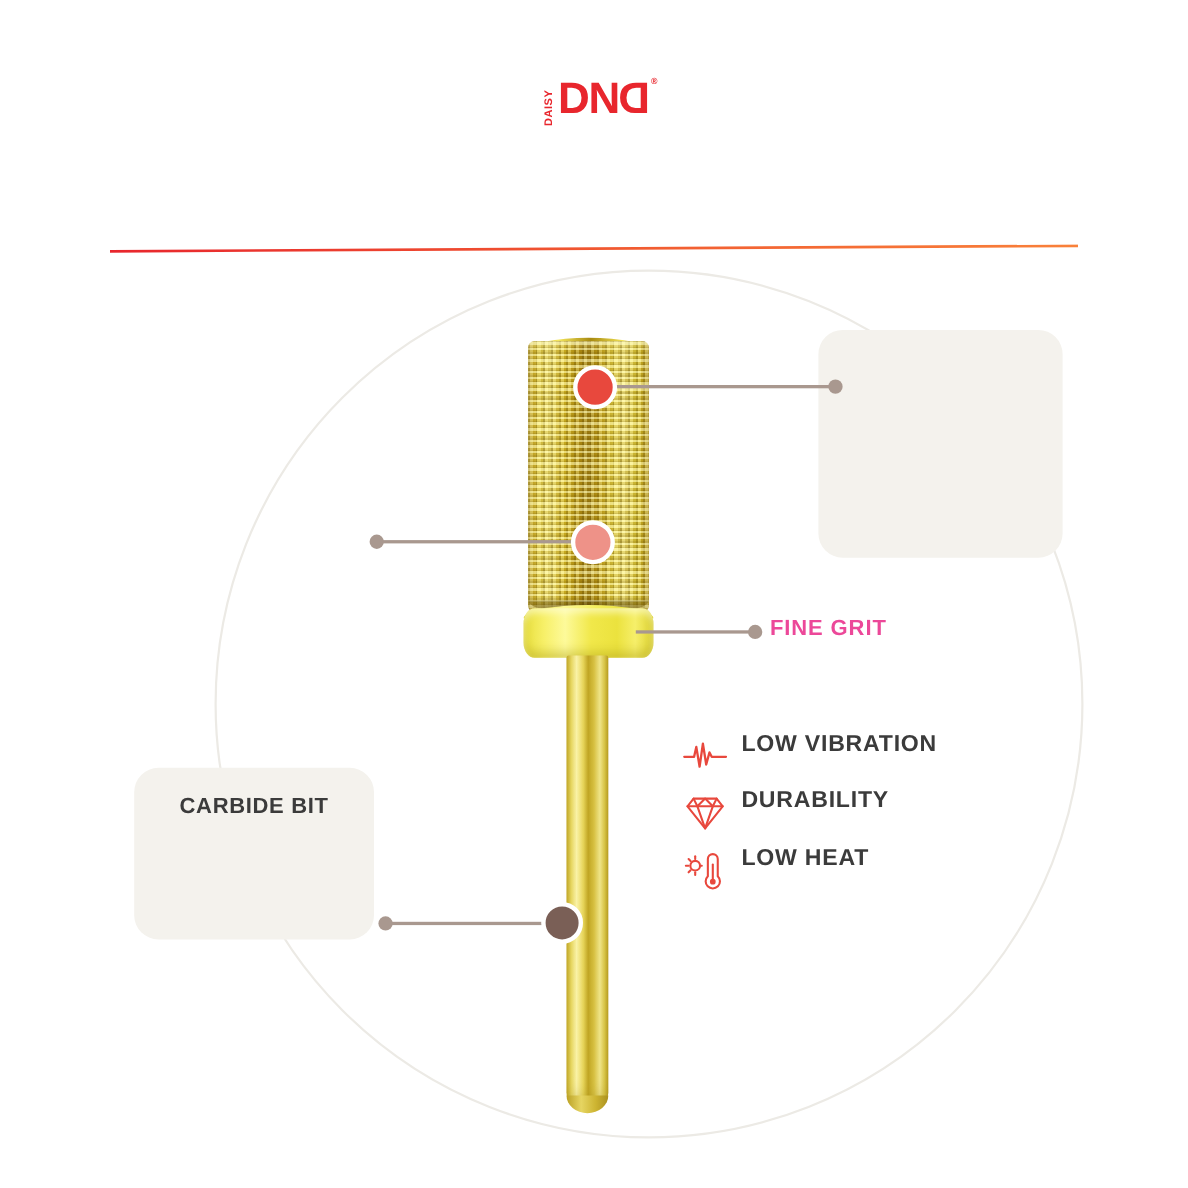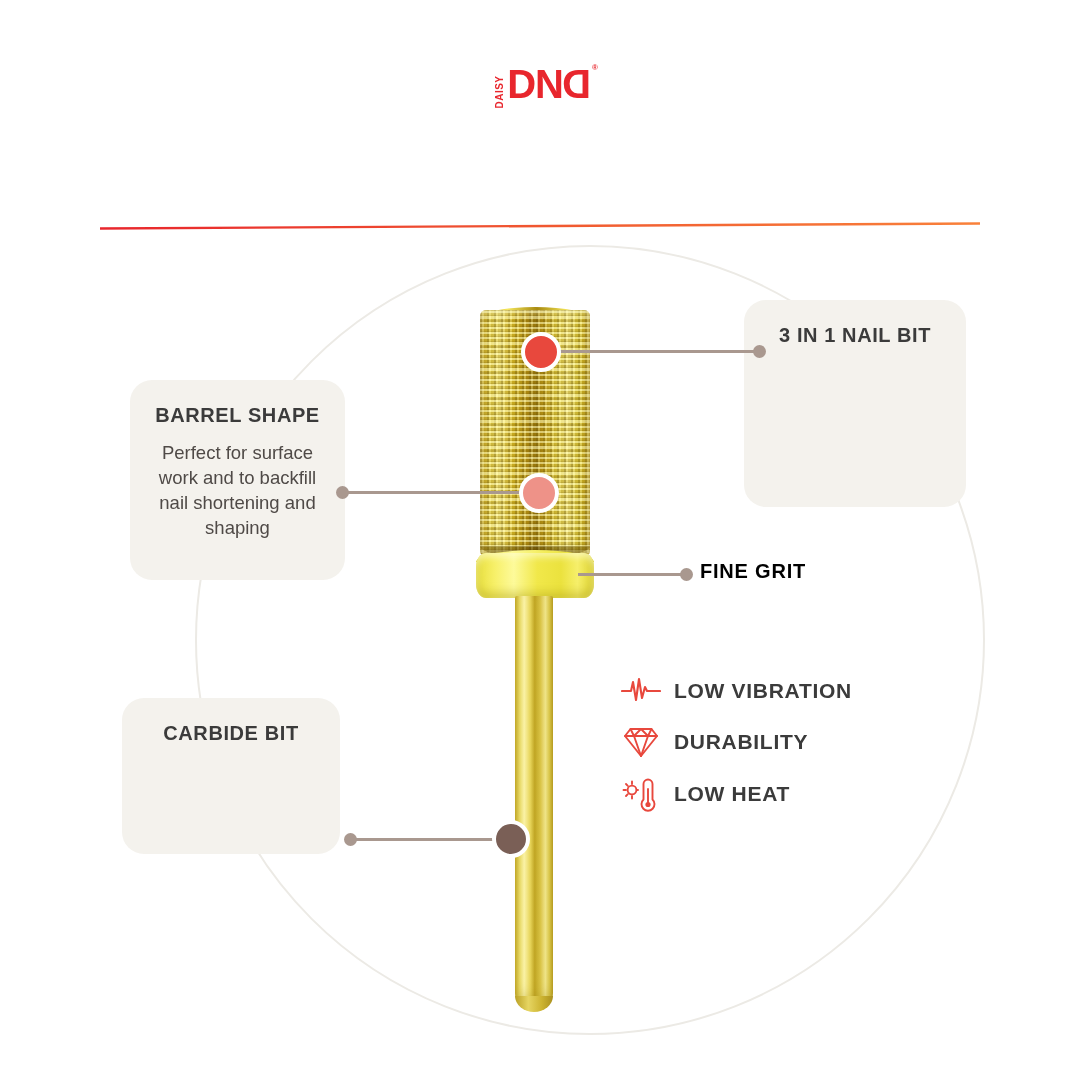--- a/index.html
+++ b/index.html
@@ -14,21 +14,21 @@
   
   .bg-circle{
     position:absolute;left:195px;top:245px;width:790px;height:790px;
     border:2px solid #eceae5;border-radius:50%;
     box-sizing:border-box;
   }
 
   
   .logo{
     position:absolute;left:0;right:0;top:64px;height:46px;
-    display:flex;align-items:flex-start;justify-content:center;
+    display:flex;align-items:flex-end;justify-content:center;
   }
   .logo-inner{display:flex;align-items:flex-end;}
   .logo-daisy{
     color:#e8262d;font-weight:700;font-size:10px;letter-spacing:.5px;
     transform:rotate(-90deg);transform-origin:center;
     width:34px;height:12px;text-align:center;line-height:12px;
     margin-right:-10px;margin-bottom:6px;
   }
   .logo-dnd{
     color:#e8262d;font-weight:700;font-size:40px;letter-spacing:-1px;
@@ -152,27 +152,27 @@
     color:#4f4a47;font-size:18.5px;font-weight:400;line-height:25px;
     text-align:center;margin:0;
   }
   .card-3in1{left:744px;top:300px;width:222px;height:207px;}
   .card-barrel{left:130px;top:380px;width:215px;height:200px;}
   .card-carbide{left:122px;top:698px;width:218px;height:156px;}
 
   
   .grit-label{
     position:absolute;left:700px;top:560px;
-    color:#000000;font-size:20px;font-weight:700;letter-spacing:.8px;
+    color:#ec4899;font-size:20px;font-weight:700;letter-spacing:.8px;
     z-index:5;
   }
 
   
   .features{position:absolute;left:618px;top:665px;width:300px;z-index:5;}
-  .feature{display:flex;align-items:center;height:52px;margin-bottom:0;}
+  .feature{display:flex;height:52px;margin-bottom:0;}
   .feature + .feature{margin-top:0;}
   .feature-icon{
     width:46px;height:46px;flex:0 0 46px;
     display:flex;align-items:center;justify-content:center;
   }
   .feature-label{
     color:#3b3b3b;font-size:21px;font-weight:700;letter-spacing:.7px;
     margin-left:10px;white-space:nowrap;
   }
   .feature:nth-child(1){margin-top:0;}
@@ -232,27 +232,22 @@
   <div class="lead-end lead-carbide-dot"></div>
 
   <div class="lead lead-grit"></div>
   <div class="lead-end lead-grit-dot"></div>
 
   <div class="dot dot-red"></div>
   <div class="dot dot-salmon"></div>
   <div class="dot dot-brown"></div>
 
   <div class="card card-3in1">
-    <p class="card-title">3 IN 1 NAIL BIT</p>
-  </div>
-
-  <div class="card card-barrel">
-    <p class="card-title">BARREL SHAPE</p>
-    <p class="card-body">Perfect for surface work and to backfill nail shortening and shaping</p>
-  </div>
+  </div>
+
 
   <div class="card card-carbide">
     <p class="card-title">CARBIDE BIT</p>
   </div>
 
   <div class="grit-label">FINE GRIT</div>
 
   <div class="features">
 
     <div class="feature">

